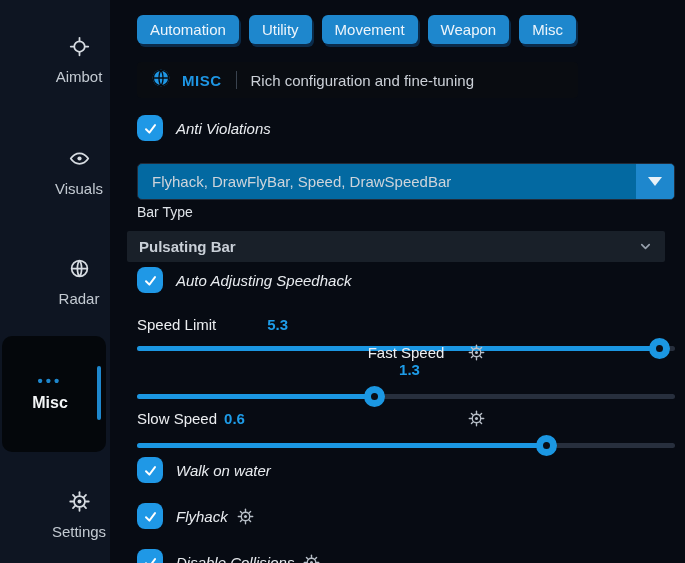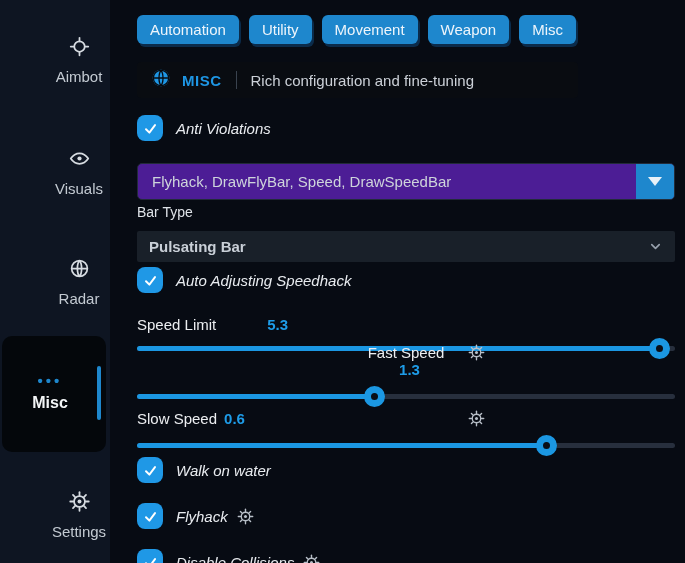--- a/index.html
+++ b/index.html
@@ -34,30 +34,30 @@
   .section-divider{width:1px;height:18px;background:#3a434f;margin:0 14px;}
   .section-subtitle{color:#ccd1d8;font-size:15px;}
   
   .chk-row{position:absolute;left:137px;display:flex;align-items:center;gap:13px;
     color:#e9ecf0;font-size:15px;font-style:italic;}
   .checkbox{width:26px;height:26px;border-radius:8px;background:#1f98e6;display:flex;
     align-items:center;justify-content:center;cursor:pointer;flex:none;}
   .gear{color:#b9c0c9;display:inline-flex;}
   
   .multiselect{position:absolute;left:137px;top:163px;width:538px;height:37px;
-    background:#4c1d95;border:1px solid #222b39;border-radius:5px;box-sizing:border-box;
+    background:#0369a1;border:1px solid #222b39;border-radius:5px;box-sizing:border-box;
     display:flex;align-items:center;overflow:hidden;cursor:pointer;}
   .ms-text{padding-left:14px;color:#ced4db;font-size:15px;flex:1;}
   .ms-btn{width:38px;align-self:stretch;background:#1e87cd;display:flex;align-items:center;
     justify-content:center;cursor:pointer;}
   .ms-btn .tri{width:0;height:0;border-left:7px solid transparent;
     border-right:7px solid transparent;border-top:9px solid #e8f1f8;}
   
   .field-label{position:absolute;left:137px;color:#dfe3e8;font-size:14px;}
-  .select{position:absolute;left:137px;top:231px;width:538px;height:31px;background:#192029;
+  .select{position:absolute;left:127px;top:231px;width:538px;height:31px;background:#192029;
     border-radius:2px;display:flex;align-items:center;box-sizing:border-box;padding:0 12px;
     cursor:pointer;}
   .select-value{color:#c9cfd7;font-size:15px;font-weight:600;flex:1;}
   .select .chev{color:#98a1ad;display:flex;}
   
   .slider-label-row{position:absolute;left:137px;width:538px;display:flex;align-items:center;
     color:#eceef1;font-size:15px;}
   .slider-label-row .val{color:#1e9ce8;font-weight:bold;margin-left:7px;}
   .slider-label-row .gear{position:absolute;left:331px;}
   .slider{position:absolute;left:137px;width:538px;height:21px;cursor:pointer;}

